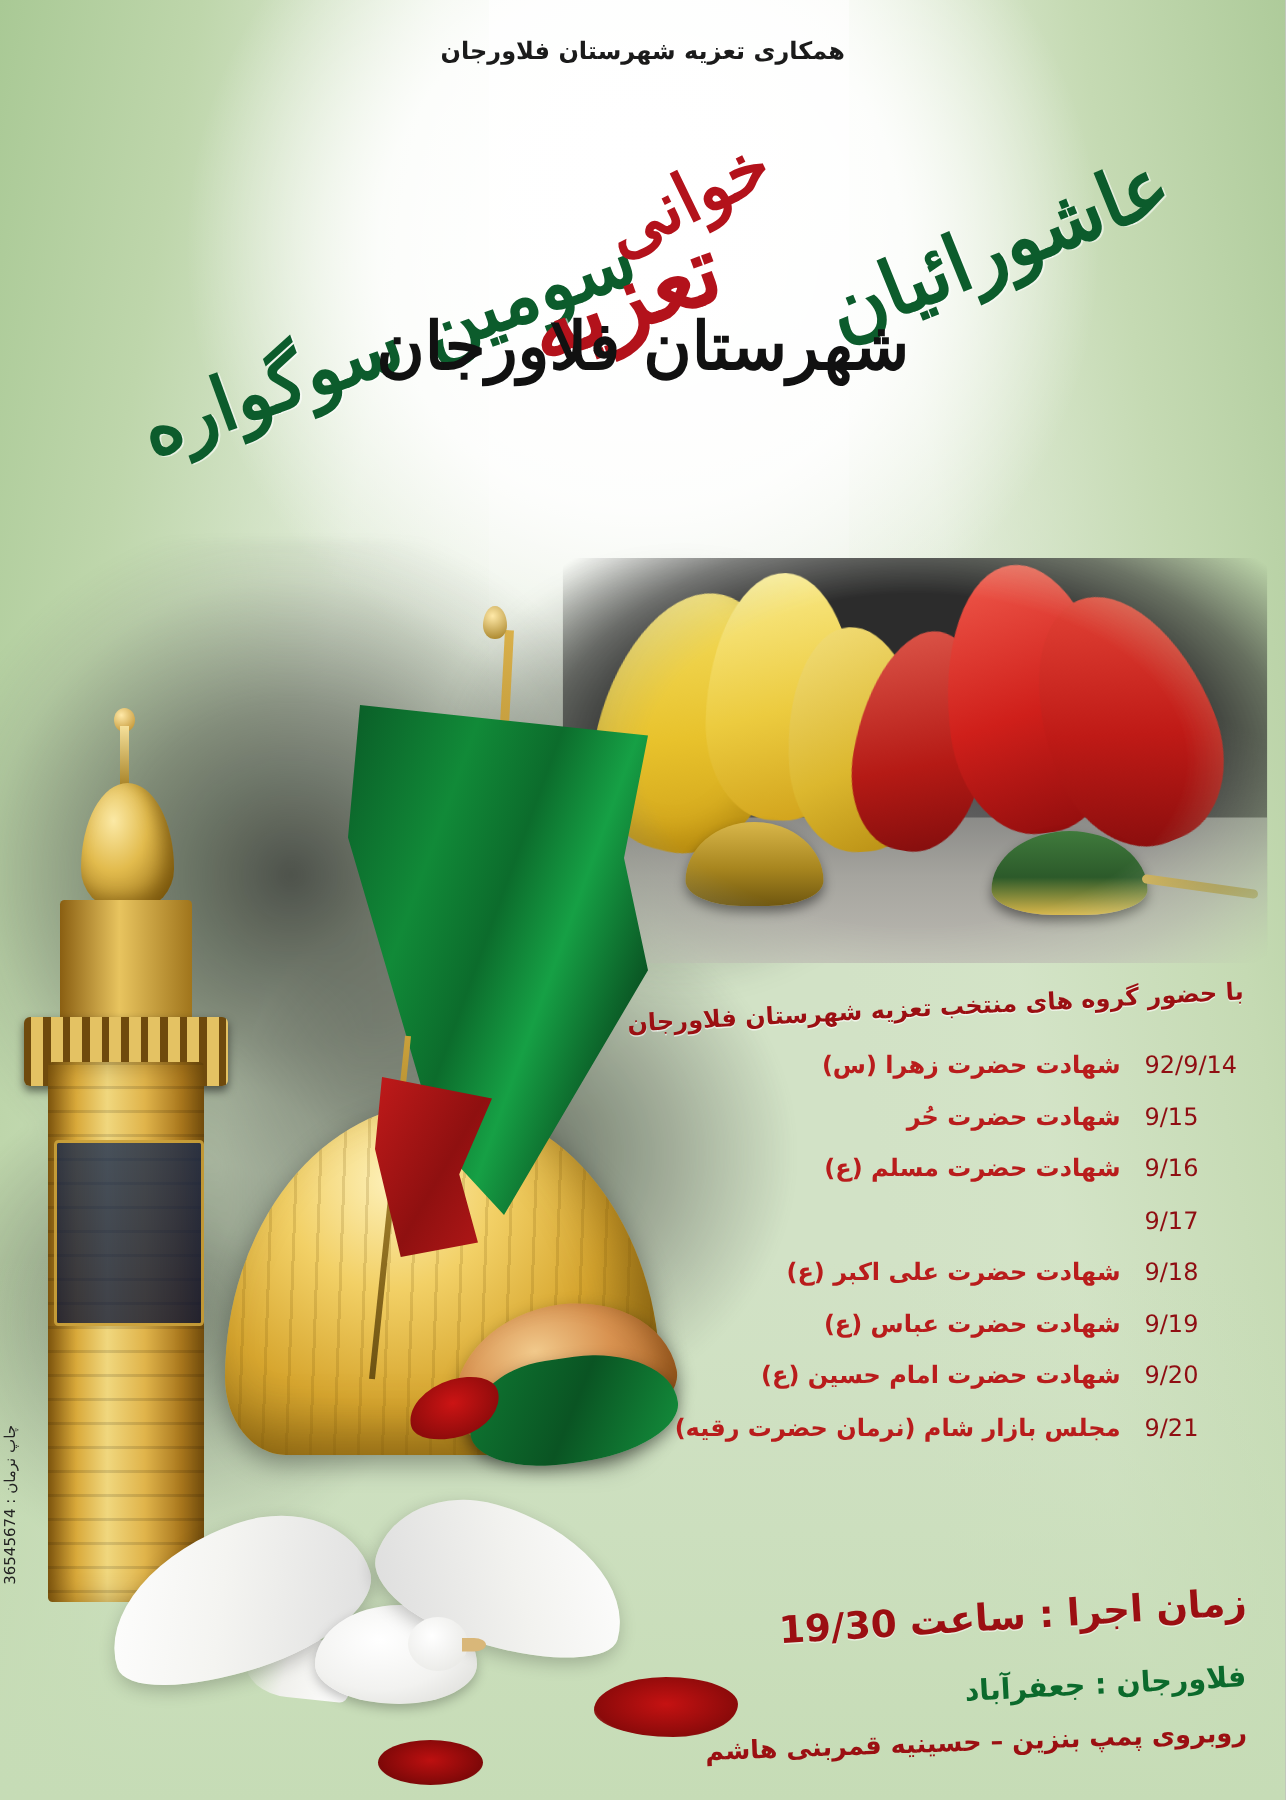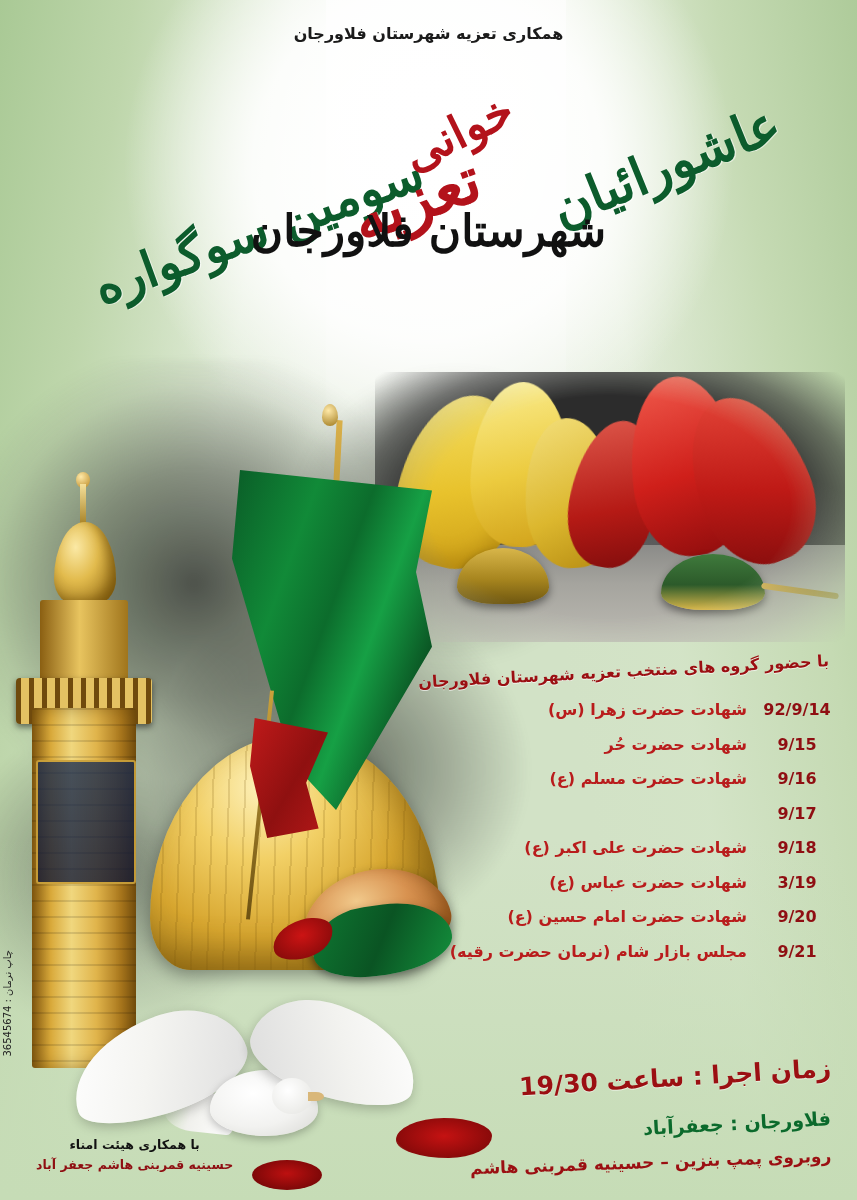--- a/index.html
+++ b/index.html
@@ -496,23 +496,22 @@
   .row {
     display: flex;
     flex-direction: row;
     align-items: baseline;
     justify-content: flex-start;
     gap: 16px;
     height: 34.5px;
   }
   .row .date {
     width: 68px;
-    text-align: center;
     font-size: 16px;
-    font-weight: bold;
+    font-weight: normal;
     color: #8f0e12;
     flex: 0 0 auto;
     direction: ltr;
     unicode-bidi: bidi-override;
   }
   .row .ev {
     flex: 1 1 auto;
     text-align: right;
     font-size: 16px;
     font-weight: bold;
@@ -669,37 +668,33 @@
       <div class="ev">شهادت حضرت مسلم (ع)</div>
     </div>
     <div class="row">
       <div class="date">9/17</div>
     </div>
     <div class="row">
       <div class="date">9/18</div>
       <div class="ev">شهادت حضرت علی اکبر (ع)</div>
     </div>
     <div class="row">
-      <div class="date">3/19</div>
+      <div class="date">9/19</div>
       <div class="ev">شهادت حضرت عباس (ع)</div>
     </div>
     <div class="row">
       <div class="date">9/20</div>
       <div class="ev">شهادت حضرت امام حسین (ع)</div>
     </div>
     <div class="row">
       <div class="date">9/21</div>
       <div class="ev">مجلس بازار شام (نرمان حضرت رقیه)</div>
     </div>
   </div>
 
   <div class="time-line">زمان اجرا : ساعت 19/30</div>
   <div class="place1">فلاورجان : جعفرآباد</div>
   <div class="place2">روبروی پمپ بنزین – حسینیه قمربنی هاشم</div>
 
-  <div class="credit">
-    <div class="c1">با همکاری هیئت امناء</div>
-    <div>حسینیه قمربنی هاشم جعفر آباد</div>
-  </div>
 
   <div class="side-vertical">چاپ نرمان : 36545674</div>
 
 </div>
 
 </body></html>

